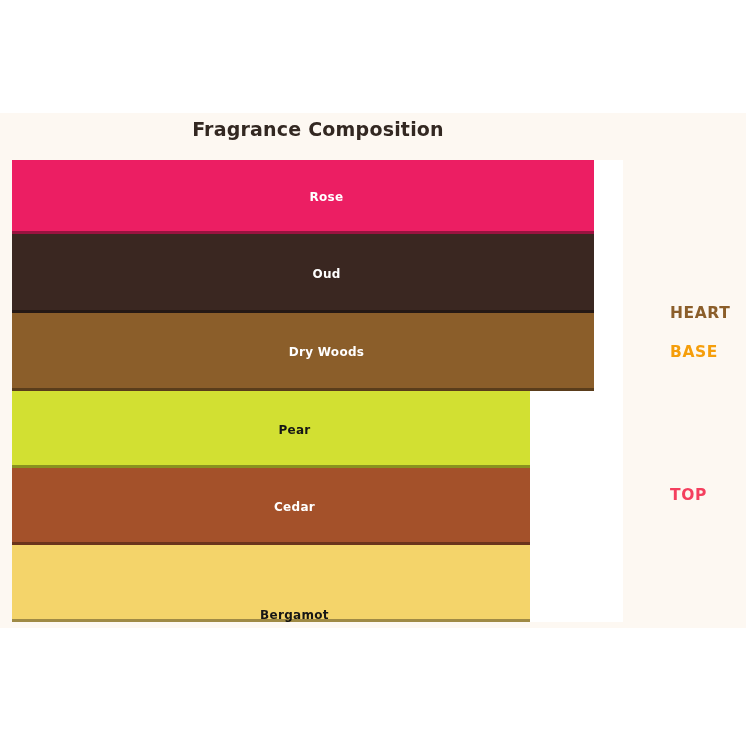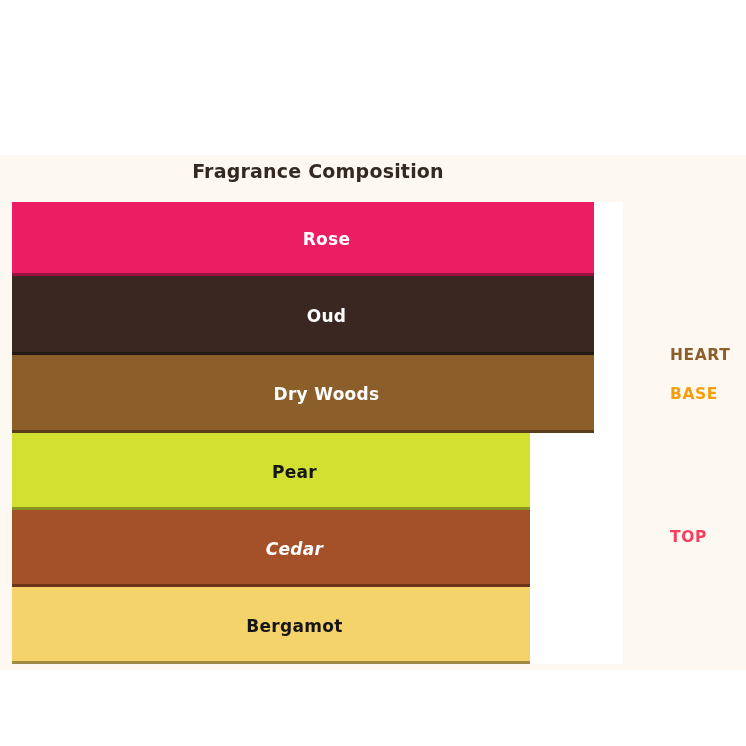--- a/index.html
+++ b/index.html
@@ -16,21 +16,20 @@
   }
 
   
   #figure-panel {
     position: absolute;
     left: 0;
     top: 113px;
     width: 746px;
     height: 515px;
     background: #fdf8f2;
-    margin-top: 42px;
   }
 
   
   #chart-title {
     position: absolute;
     left: 0;
     top: 5px;
     width: 636px;
     text-align: center;
     font-size: 19px;
@@ -53,21 +52,21 @@
   
   .bar-segment {
     position: absolute;
     left: 0;
     box-sizing: border-box;
     display: flex;
     align-items: center;
     justify-content: center;
   }
   .bar-label {
-    font-size: 17px;
+    font-size: 12px;
     font-weight: bold;
     letter-spacing: 0.3px;
     font-family: "DejaVu Sans", sans-serif;
     white-space: nowrap;
     padding-left: 47px;
   }
   .bar-edge {
     position: absolute;
     left: 0;
     bottom: 0;
@@ -109,26 +108,26 @@
     <div class="bar-segment" style="top:153px; height:78px; width:582px; background:#8b5e2a;">
       <span class="bar-label" style="color:#ffffff;">Dry Woods</span>
       <span class="bar-edge"></span>
     </div>
 
     <div class="bar-segment" style="top:231px; height:77px; width:518px; background:#d2e032;">
       <span class="bar-label" style="color:#161616;">Pear</span>
       <span class="bar-edge"></span>
     </div>
 
-    <div class="bar-segment" style="top:308px; height:77px; width:518px; background:#a4512a;font-style:italic;">
+    <div class="bar-segment" style="top:308px; height:77px; width:518px; background:#a4512a;">
       <span class="bar-label" style="color:#ffffff;">Cedar</span>
       <span class="bar-edge"></span>
     </div>
 
-    <div class="bar-segment" style="top:385px; height:77px; width:518px; background:#f4d46a;">
+    <div class="bar-segment" style="top:385px; height:77px; width:518px; background:#f4d46a;align-items:flex-end;">
       <span class="bar-label" style="color:#161616;">Bergamot</span>
       <span class="bar-edge"></span>
     </div>
 
   </div>
 
   <div class="stage-label" style="left:670px; top:191px; color:#8b5e2a;">HEART</div>
 
   <div class="stage-label" style="left:670px; top:230px; color:#f59e0b;">BASE</div>
 

